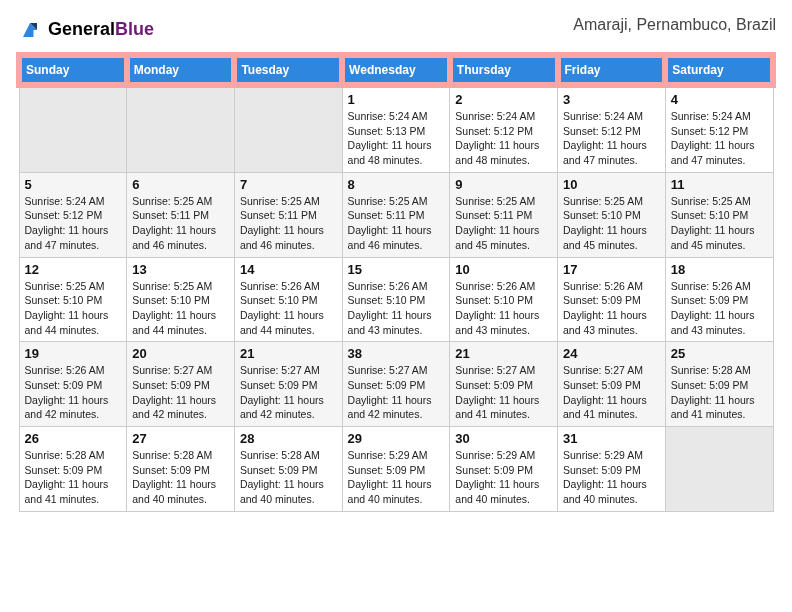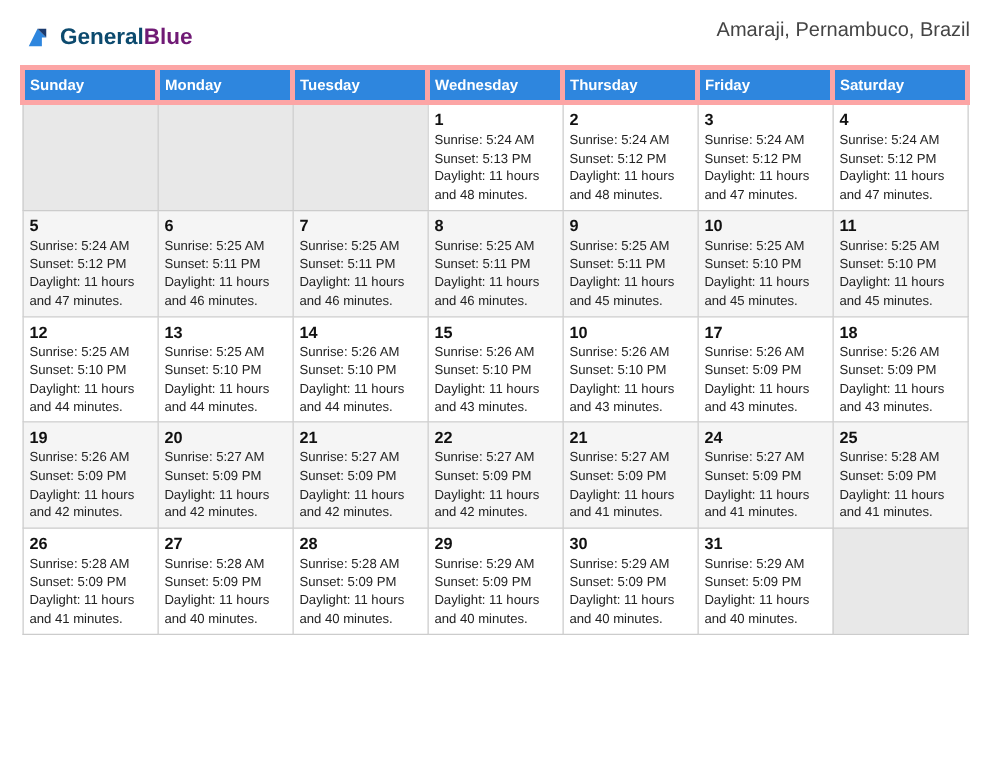--- a/index.html
+++ b/index.html
@@ -43,21 +43,21 @@
       border-collapse: collapse;
       font-size: 11px;
     }
     .calendar th {
       background: #2e86de;
       color: #fff;
       padding: 5px 4px;
       text-align: left;
       font-size: 12px;
       font-weight: bold;
-      border: 4px solid #fca5a5;
+      border: 6px solid #fca5a5;
       margin-top: 38px;
     }
     .calendar td {
       border: 1px solid #ccc;
       vertical-align: top;
       padding: 4px 5px;
       width: calc(100% / 7);
       min-height: 80px;
       background: #fff;
     }
@@ -84,21 +84,21 @@
 
 <div class="header">
   <div class="logo">
     <svg class="logo-icon" viewBox="0 0 32 32">
       <rect x="0" y="0" width="32" height="32" fill="none"></rect>
       <polygon points="8,24 16,8 24,16 20,16 20,24" fill="#2e86de"></polygon>
       <polygon points="16,8 24,16 24,8" fill="#1a3a6e"></polygon>
     </svg>
     <div>
       <div style="font-size:18px;font-weight:bold;color:#1a1a2e;line-height:1.1;">
-        <span style="color:#0c4a6e;text-align:right;">General</span><span style="color:#701a75;">Blue</span>
+        <span style="color:#000000;text-align:right;">General</span><span style="color:#701a75;">Blue</span>
       </div>
     </div>
   </div>
   <div class="title-block">
     <div class="subtitle">Amaraji, Pernambuco, Brazil</div>
   </div>
 </div>
 
 <table class="calendar">
   <thead>
@@ -201,21 +201,21 @@
         </td>
         <td>
           <div class="day-num">20</div>
           <div class="day-info">Sunrise: 5:27 AM<br>Sunset: 5:09 PM<br>Daylight: 11 hours<br>and 42 minutes.</div>
         </td>
         <td>
           <div class="day-num">21</div>
           <div class="day-info">Sunrise: 5:27 AM<br>Sunset: 5:09 PM<br>Daylight: 11 hours<br>and 42 minutes.</div>
         </td>
         <td>
-          <div class="day-num">22</div>
+          <div class="day-num">38</div>
           <div class="day-info">Sunrise: 5:27 AM<br>Sunset: 5:09 PM<br>Daylight: 11 hours<br>and 42 minutes.</div>
         </td>
         <td>
           <div class="day-num">21</div>
           <div class="day-info">Sunrise: 5:27 AM<br>Sunset: 5:09 PM<br>Daylight: 11 hours<br>and 41 minutes.</div>
         </td>
         <td>
           <div class="day-num">24</div>
           <div class="day-info">Sunrise: 5:27 AM<br>Sunset: 5:09 PM<br>Daylight: 11 hours<br>and 41 minutes.</div>
         </td>

